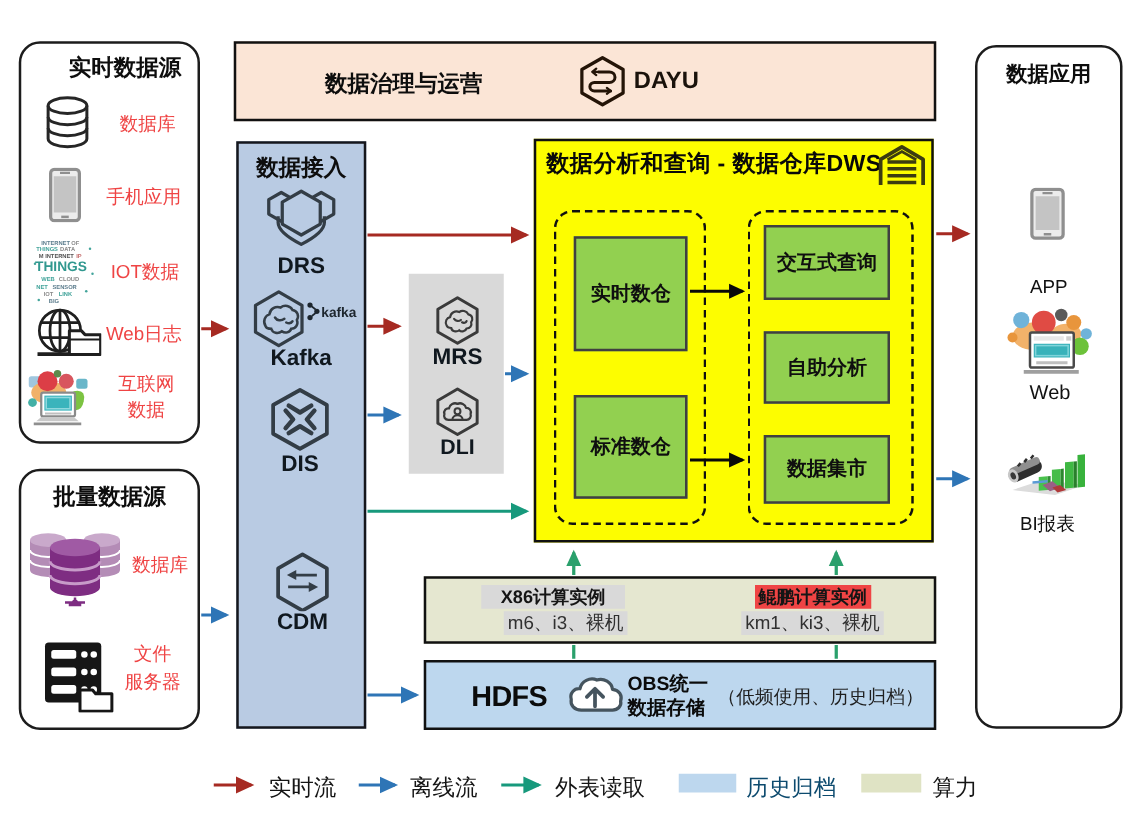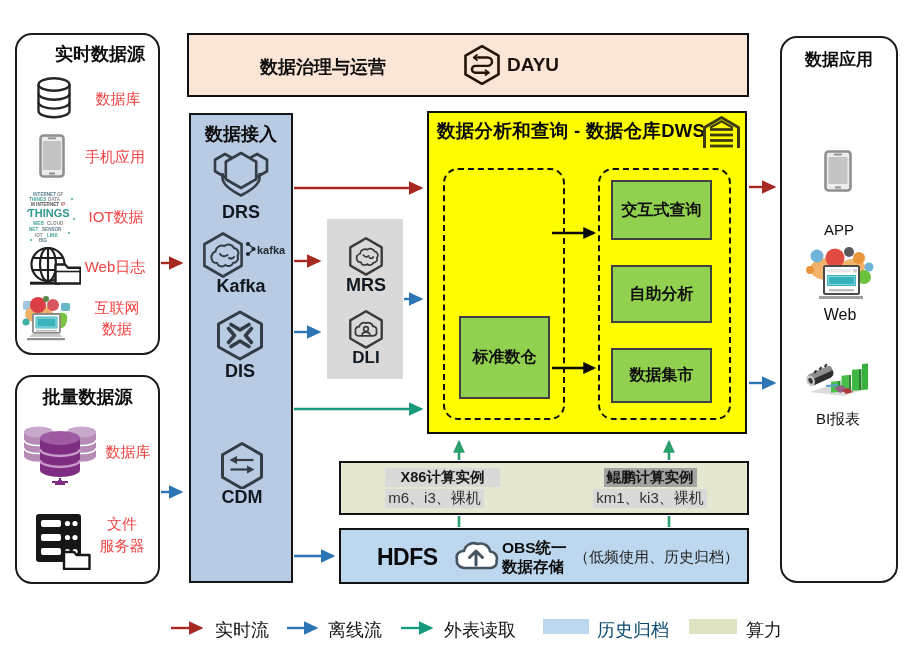--- a/index.html
+++ b/index.html
@@ -251,34 +251,35 @@
       <g stroke="#3c3c10" stroke-width="2.8">
         <line x1="8" y1="14.5" x2="31" y2="14.5"></line>
         <line x1="8" y1="20" x2="31" y2="20"></line>
         <line x1="8" y1="25.5" x2="31" y2="25.5"></line>
         <line x1="8" y1="31" x2="31" y2="31"></line>
       </g>
     </svg>
   </div>
   <div class="abs" id="dashL"></div>
   <div class="abs" id="dashR"></div>
+  <div class="abs ctr green" style="left:459px;top:189px;width:91px;height:92px;">实时数仓</div>
   <div class="abs ctr green" style="left:459px;top:316px;width:91px;height:83px;">标准数仓</div>
   <div class="abs ctr green" style="left:611px;top:180px;width:101px;height:60px;">交互式查询</div>
   <div class="abs ctr green" style="left:611px;top:348px;width:101px;height:55px;">数据集市</div>
   <div class="abs ctr green" style="left:611px;top:265px;width:101px;height:58px;">自助分析</div>
 
   <div class="abs" id="x86Box"></div>
   <div class="abs ctr" style="left:360px;top:468px;width:165px;height:18px;font-size:14.5px;font-weight:bold;color:#151515;">
       <span style="background:#d9d9d9;padding:0 16px;">X86计算实例</span>
     </div>
-  <div class="abs ctr" style="left:352px;top:489px;width:165px;height:18px;font-size:15px;color:#303030;">
+  <div class="abs ctr" style="left:370px;top:489px;width:165px;height:18px;font-size:15px;color:#303030;">
       <span style="background:#d9d9d9;padding:0 3px;">m6、i3、裸机</span>
     </div>
   <div class="abs ctr" style="left:565px;top:468px;width:170px;height:18px;font-size:14.5px;font-weight:bold;color:#151515;">
-      <span style="background:#a3a3a3;padding:0 3px;">鲲鹏计算实例</span>
+      <span style="background:#ef4444;padding:0 3px;">鲲鹏计算实例</span>
     </div>
   <div class="abs ctr" style="left:565px;top:489px;width:170px;height:18px;font-size:15px;color:#303030;">
       <span style="background:#d9d9d9;padding:0 3px;">km1、ki3、裸机</span>
     </div>
 
   <div class="abs" id="hdfsBox"></div>
   <div class="abs bold" style="left:377px;top:544px;font-size:23px;letter-spacing:-0.5px;color:#0b0b0b;">HDFS</div>
   <div class="abs" id="icoCloud" style="left:453px;top:534px;width:46px;height:42px;">
     <svg width="46" height="42" viewBox="0 0 46 42">
       <path d="M12 34 c-5.5,0 -9,-4 -8,-8.5 c-1.5,-5 2.5,-9 7,-8.5 c1,-6 8,-9.5 13.5,-7 c5.5,-2 12,2 12.5,7.5 c5.5,0.5 8,5 6.5,9.5 c1,4 -2.5,7 -6.5,7 z" fill="#fff" stroke="#45545e" stroke-width="2.6" stroke-linejoin="round"></path>

